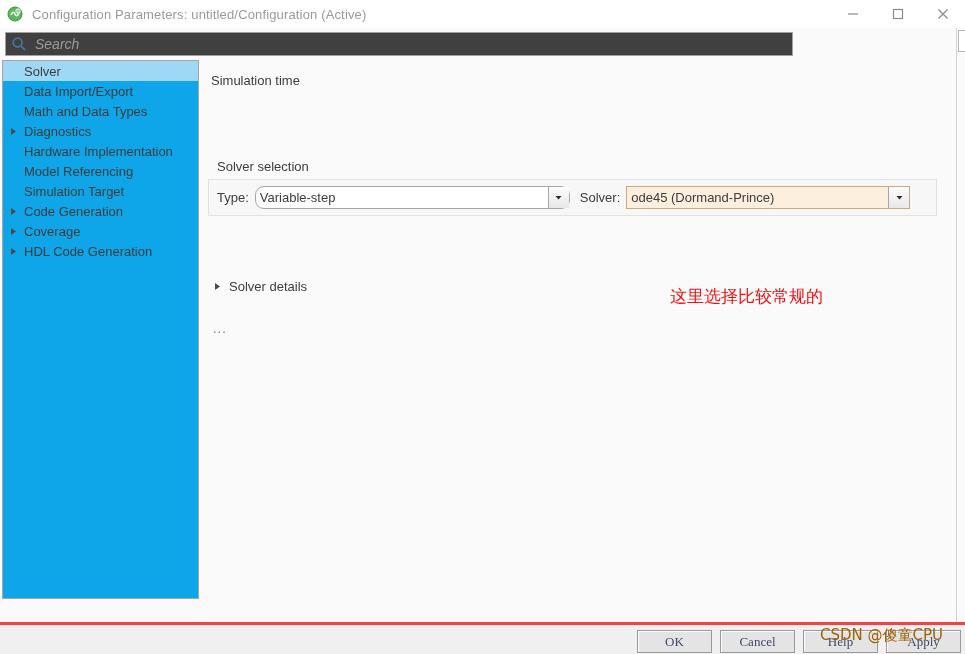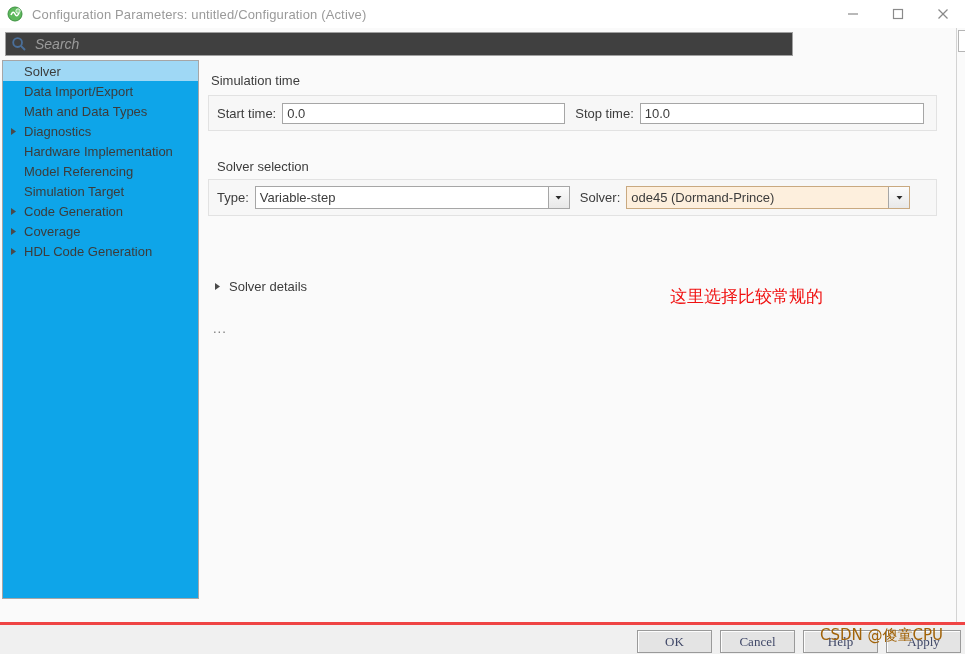--- a/index.html
+++ b/index.html
@@ -406,31 +406,25 @@
           </svg>
       </span>
       <span class="tree-label">HDL Code Generation</span>
     </div>
 
   </div>
 
   <div class="pane">
 
     <div class="group-title">Simulation time</div>
-    <div class="group-box" style="position:absolute; left:3px; top:22px; width:729px; height:36px;">
-      <span class="field-label">Start time:</span>
-      <input class="textinput" type="text" style="width: 283px;" value="0.0">
-      <span class="field-label" style="margin-left:10px;">Stop time:</span>
-      <input class="textinput" type="text" style="width: 284px;" value="10.0">
-    </div>
 
     <div class="group-title" style="position:absolute; left:6px; top:86px;">Solver selection</div>
     <div class="group-box" style="position:absolute; left:3px; top:106px; width:729px; height:37px;">
       <span class="field-label">Type:</span>
-      <div class="combo" style="width:315px;">
+      <div class="combo" style="width:315px;border-radius:9px;">
         <span class="combo-value">Variable-step</span>
         <span class="combo-arrow">
           <svg width="9" height="9" viewBox="0 0 9 9">
               <polygon points="1.5,3 7.5,3 4.5,6.6" fill="#2b2b2b"></polygon>
             </svg>
         </span>
       </div>
       <span class="field-label" style="margin-left:10px;">Solver:</span>
       <div class="combo highlight" style="width:284px;gap:24px;">
         <span class="combo-value">ode45 (Dormand-Prince)</span>

